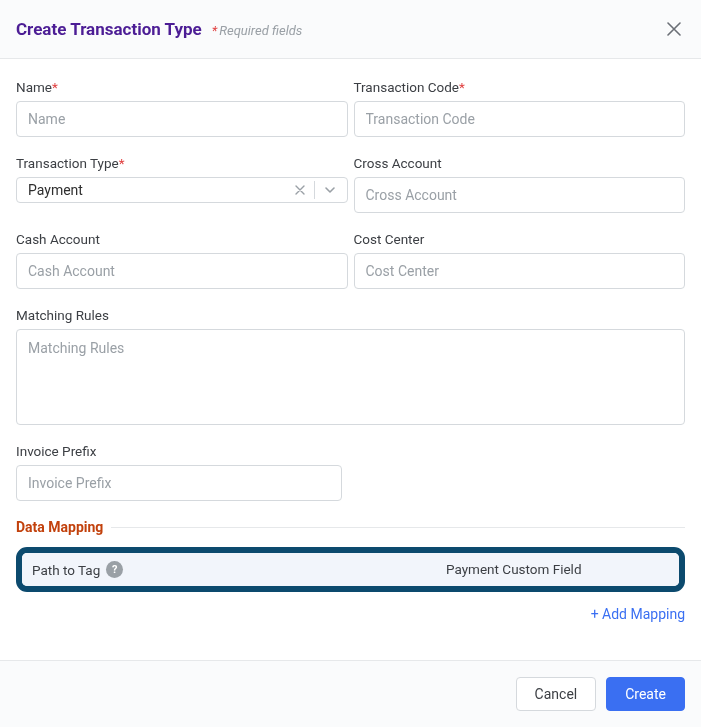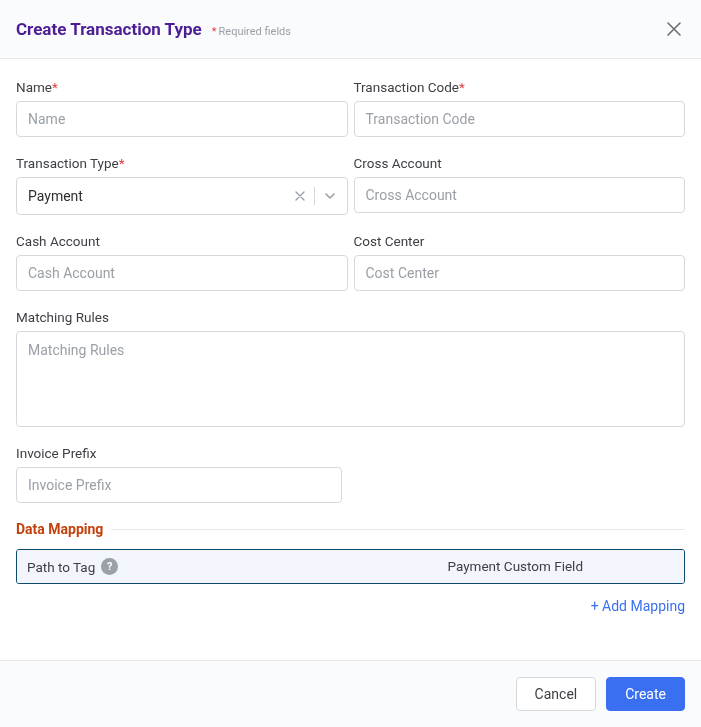--- a/index.html
+++ b/index.html
@@ -29,22 +29,23 @@
       display: flex;
       align-items: baseline;
       gap: 10px;
     }
     .modal-title {
       font-size: 17px;
       font-weight: 700;
       color: #4c1d95;
     }
     .required-hint {
-      font-size: 11px;
+      font-size: 13px;
       color: #9aa0a6;
+      font-style: italic;
     }
     .required-hint .ast { color: #e03e3e; margin-right: 2px; }
     .close-btn {
       width: 22px; height: 22px;
       display: flex; align-items: center; justify-content: center;
       cursor: pointer;
       color: #6b6f76;
       background: none; border: none;
     }
     .close-btn svg { display: block; }
@@ -80,21 +81,21 @@
       font-size: 14px;
       color: #2e2e2e;
       background: #fff;
       font-family: inherit;
     }
     .text-input::placeholder, .textarea-input::placeholder { color: #9aa0a6; }
     .select-input {
       display: flex;
       align-items: center;
       justify-content: space-between;
-      height: 38px;
+      height: 26px;
       padding: 0 8px 0 11px;
       cursor: pointer;
     }
     .select-value { color: #2e2e2e; }
     .select-controls {
       display: flex;
       align-items: center;
       gap: 6px;
       color: #9aa0a6;
     }
@@ -130,22 +131,22 @@
       margin-right: 8px;
     }
     .section-line {
       flex: 1;
       height: 1px;
       background: #e6e8ea;
     }
 
     .map-table {
       width: 100%;
-      border: 1px solid #0c4a6e;
-      border-radius: 3px;
+      border: 6px solid #0c4a6e;
+      border-radius: 11px;
       overflow: hidden;
     }
     .map-table-header {
       display: flex;
       background: #f2f5fb;
       padding: 8px 10px;
       font-size: 13.5px;
       color: #3c3f44;
     }
     .map-col-path {

